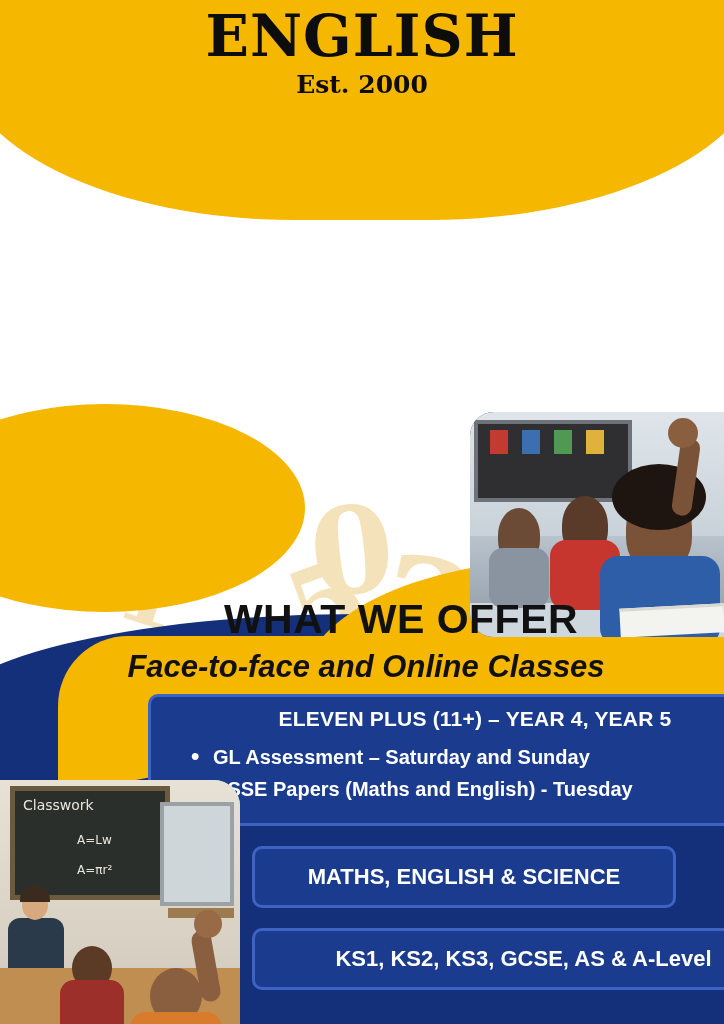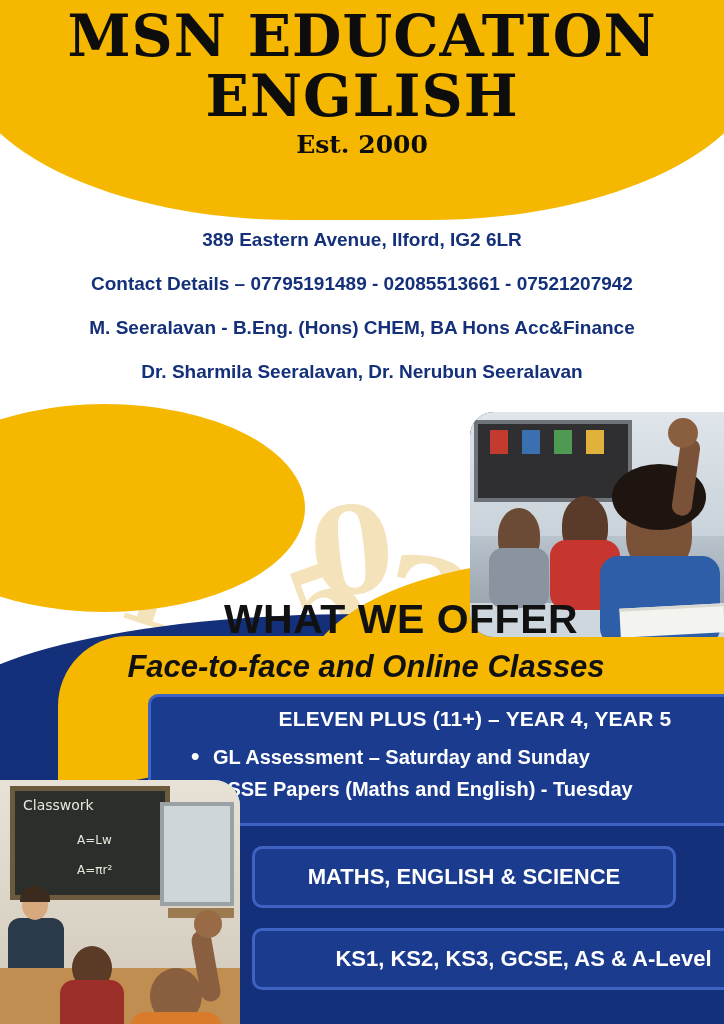--- a/index.html
+++ b/index.html
@@ -362,31 +362,24 @@
     <span class="wm" style="left:150px; top:40px;  font-size:95px;  transform:rotate(-10deg);">8</span>
     <span class="wm" style="left:390px; top:210px; font-size:105px; transform:rotate(14deg);">9</span>
     <span class="wm" style="left:20px;  top:300px; font-size:120px; transform:rotate(-4deg);">4</span>
     <span class="wm" style="left:500px; top:160px; font-size:110px; transform:rotate(-16deg);">6</span>
   </div>
 
   <div class="top-dome-blue"></div>
   <div class="top-dome"></div>
 
   <div class="title-block">
-    <div class="title-line">MSN EDUCATION</div>
     <div class="title-line">ENGLISH</div>
     <div class="est-line">Est. 2000</div>
   </div>
 
-  <div class="contact-block">
-    <div class="contact-line">389 Eastern Avenue, Ilford, IG2 6LR</div>
-    <div class="contact-line">Contact Details – 07795191489 - 02085513661 - 07521207942</div>
-    <div class="contact-line">M. Seeralavan - B.Eng. (Hons) CHEM, BA Hons Acc&amp;Finance</div>
-    <div class="contact-line">Dr. Sharmila Seeralavan, Dr. Nerubun Seeralavan</div>
-  </div>
 
   <div class="blue-bottom"></div>
   <div class="yellow-wedge"></div>
   <div class="yellow-wedge2"></div>
   <div class="blue-cover"></div>
 
   <div class="badge-ellipse"></div>
 
   <div class="photo-right">
     <div class="pr-wall"></div>

